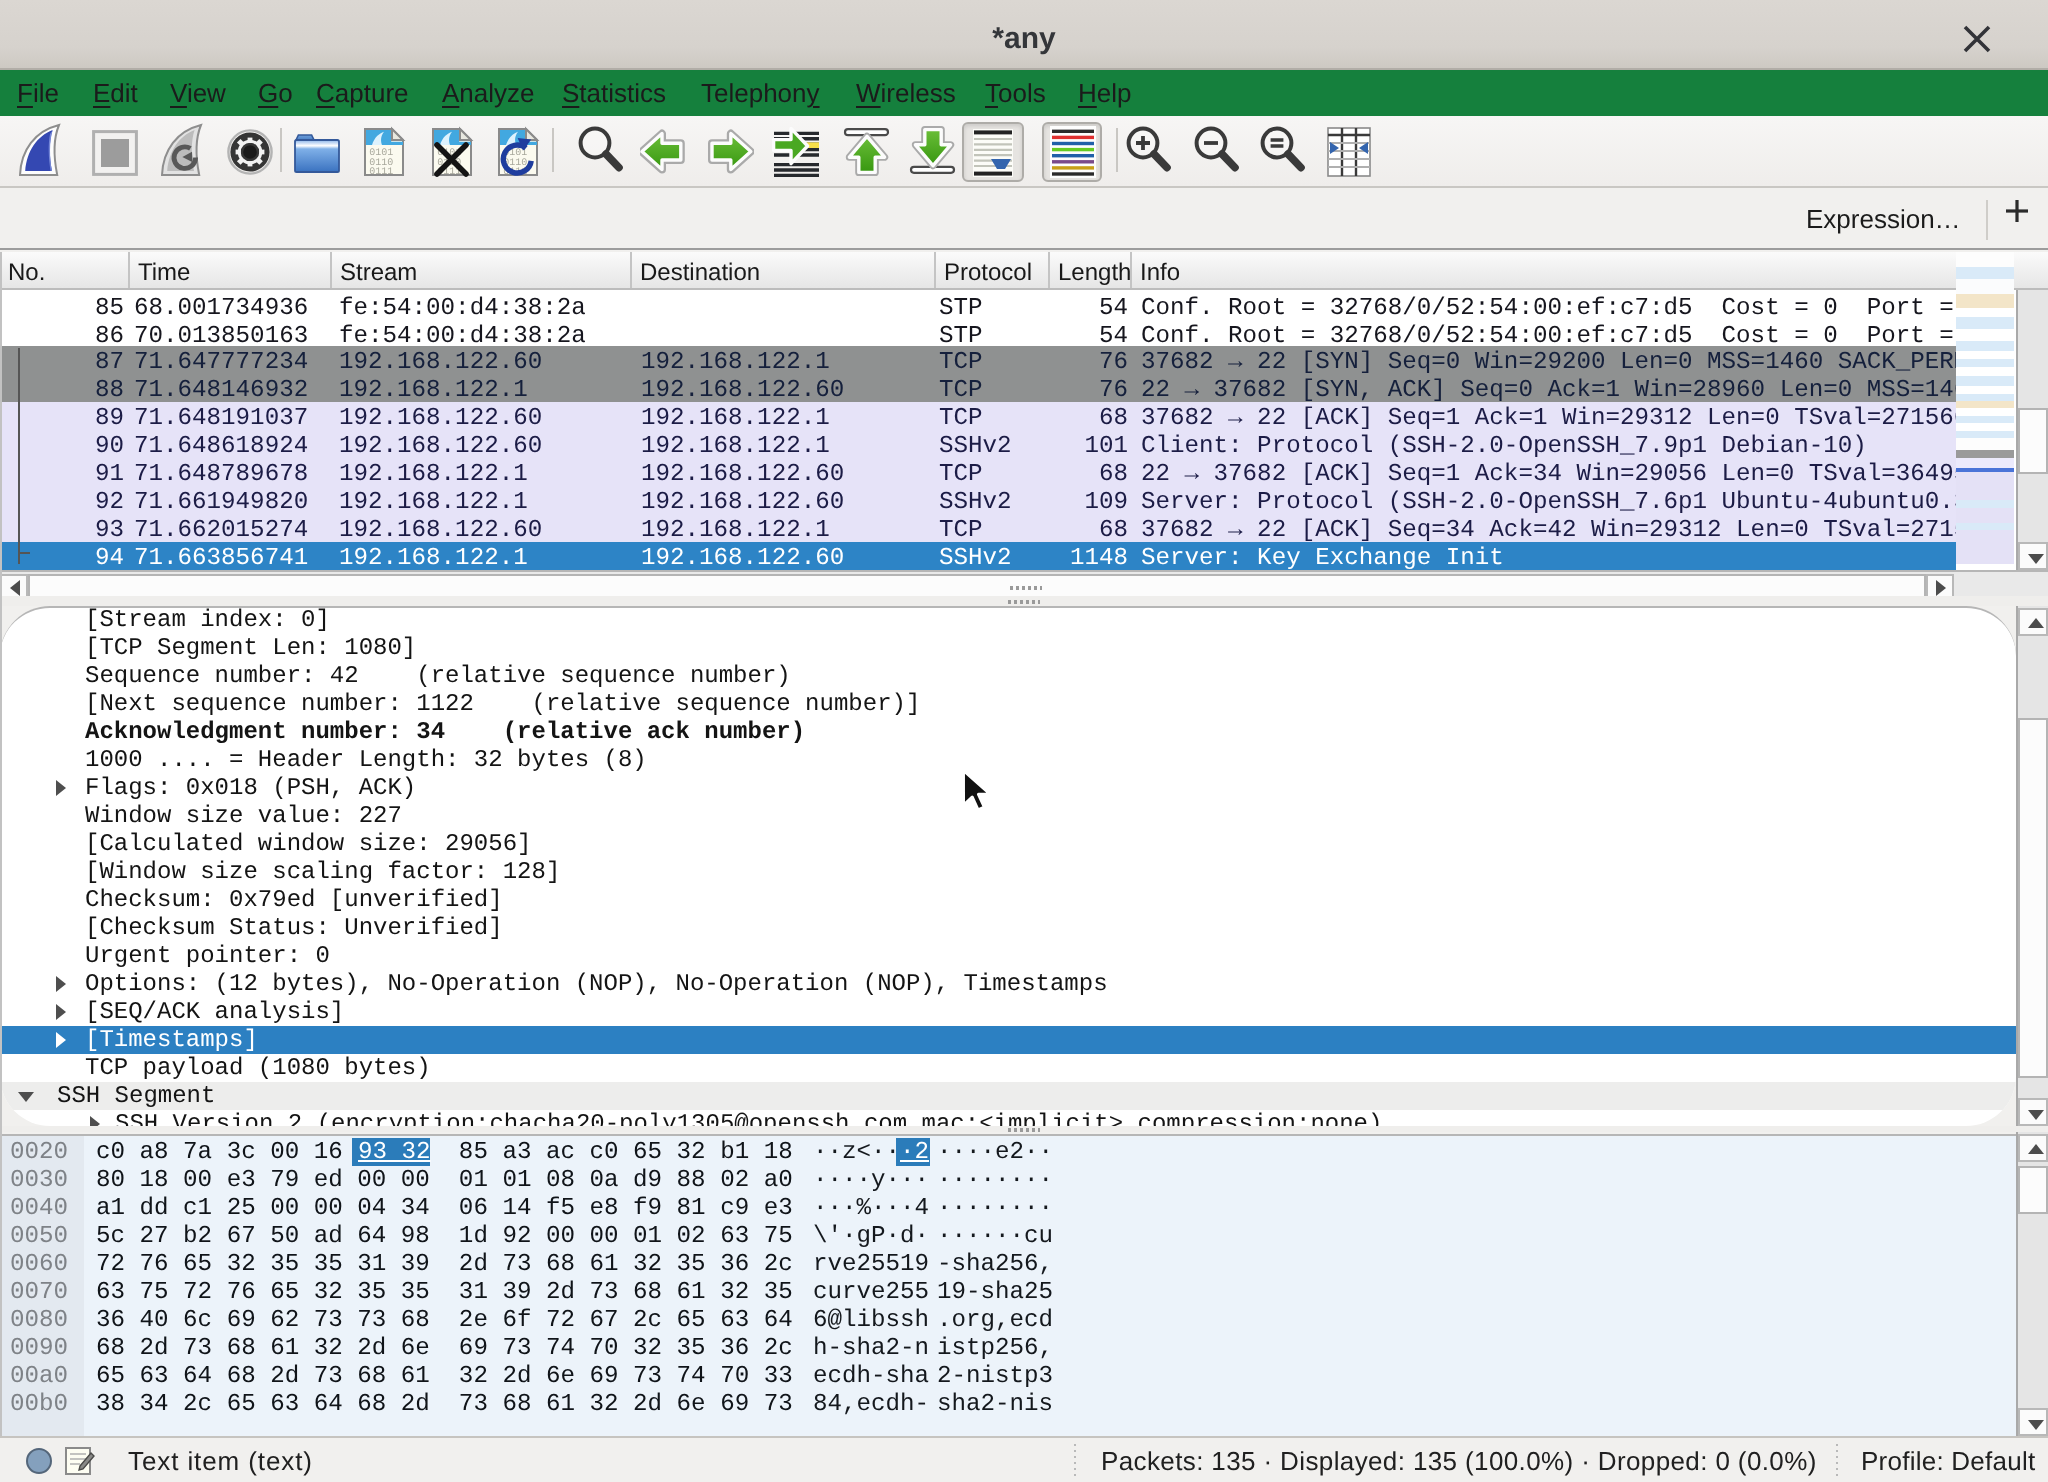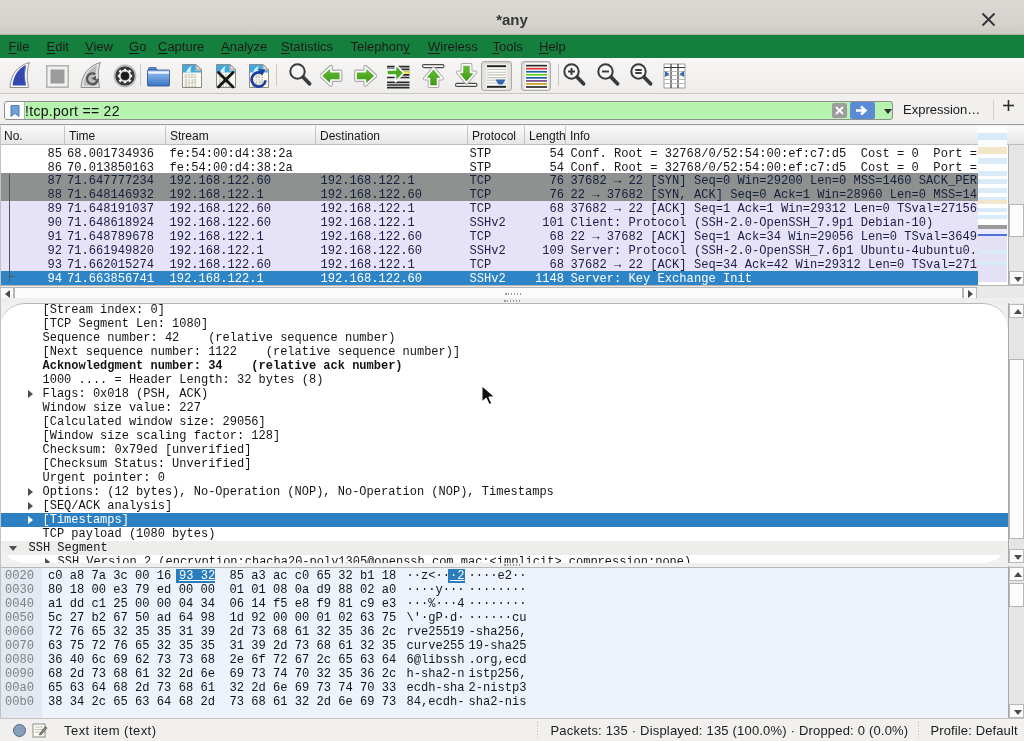--- a/index.html
+++ b/index.html
@@ -332,34 +332,20 @@
     </div>
   </div>
 <div class="abs split" style="top:297.5px;height:5.5px">
     <span class="grip" style="top:2px"></span>
   </div>
 <div class="abs split" style="top:563.2px;height:3.3px">
     <span class="grip" style="top:1px"></span>
   </div>
 
 <div class="abs" id="filterbar">
-  <div id="filterbox">
-    <div id="fbook"></div>
-    <svg style="position:absolute;left:5px;top:3px" width="10" height="12" viewBox="0 0 10 12">
-        <path d="M1 0.5 h8 v11 l-4 -3.2 l-4 3.2 z" fill="#6d9fd8" stroke="#4a76b0" stroke-width="0.9"></path>
-      </svg>
-    <span id="ftext">!tcp.port == 22</span>
-    <div id="fclear"><svg width="15" height="15" viewBox="0 0 15 15">
-          <path d="M4 4 L11 11 M11 4 L4 11" stroke="#fff" stroke-width="1.8"></path>
-        </svg></div>
-    <div id="fapply"><svg width="25" height="17" viewBox="0 0 25 17">
-          <path d="M6 8.5 h9 M11 4.5 L15.5 8.5 L11 12.5" stroke="#fff" stroke-width="2.4" fill="none"></path>
-        </svg></div>
-    <div id="fcaret"></div>
-  </div>
   <span id="fexpr">Expression…</span>
   <div id="fsep"></div>
   <svg id="fplus" style="position:absolute">
       <line x1="5.5" y1="0" x2="5.5" y2="11" stroke="#2b2b2b" stroke-width="1.6"></line>
       <line x1="0" y1="5.5" x2="11" y2="5.5" stroke="#2b2b2b" stroke-width="1.6"></line>
     </svg>
 </div>
 
 <div class="abs" id="listheader">
   <div class="hcol" style="left:0;width:65px">

